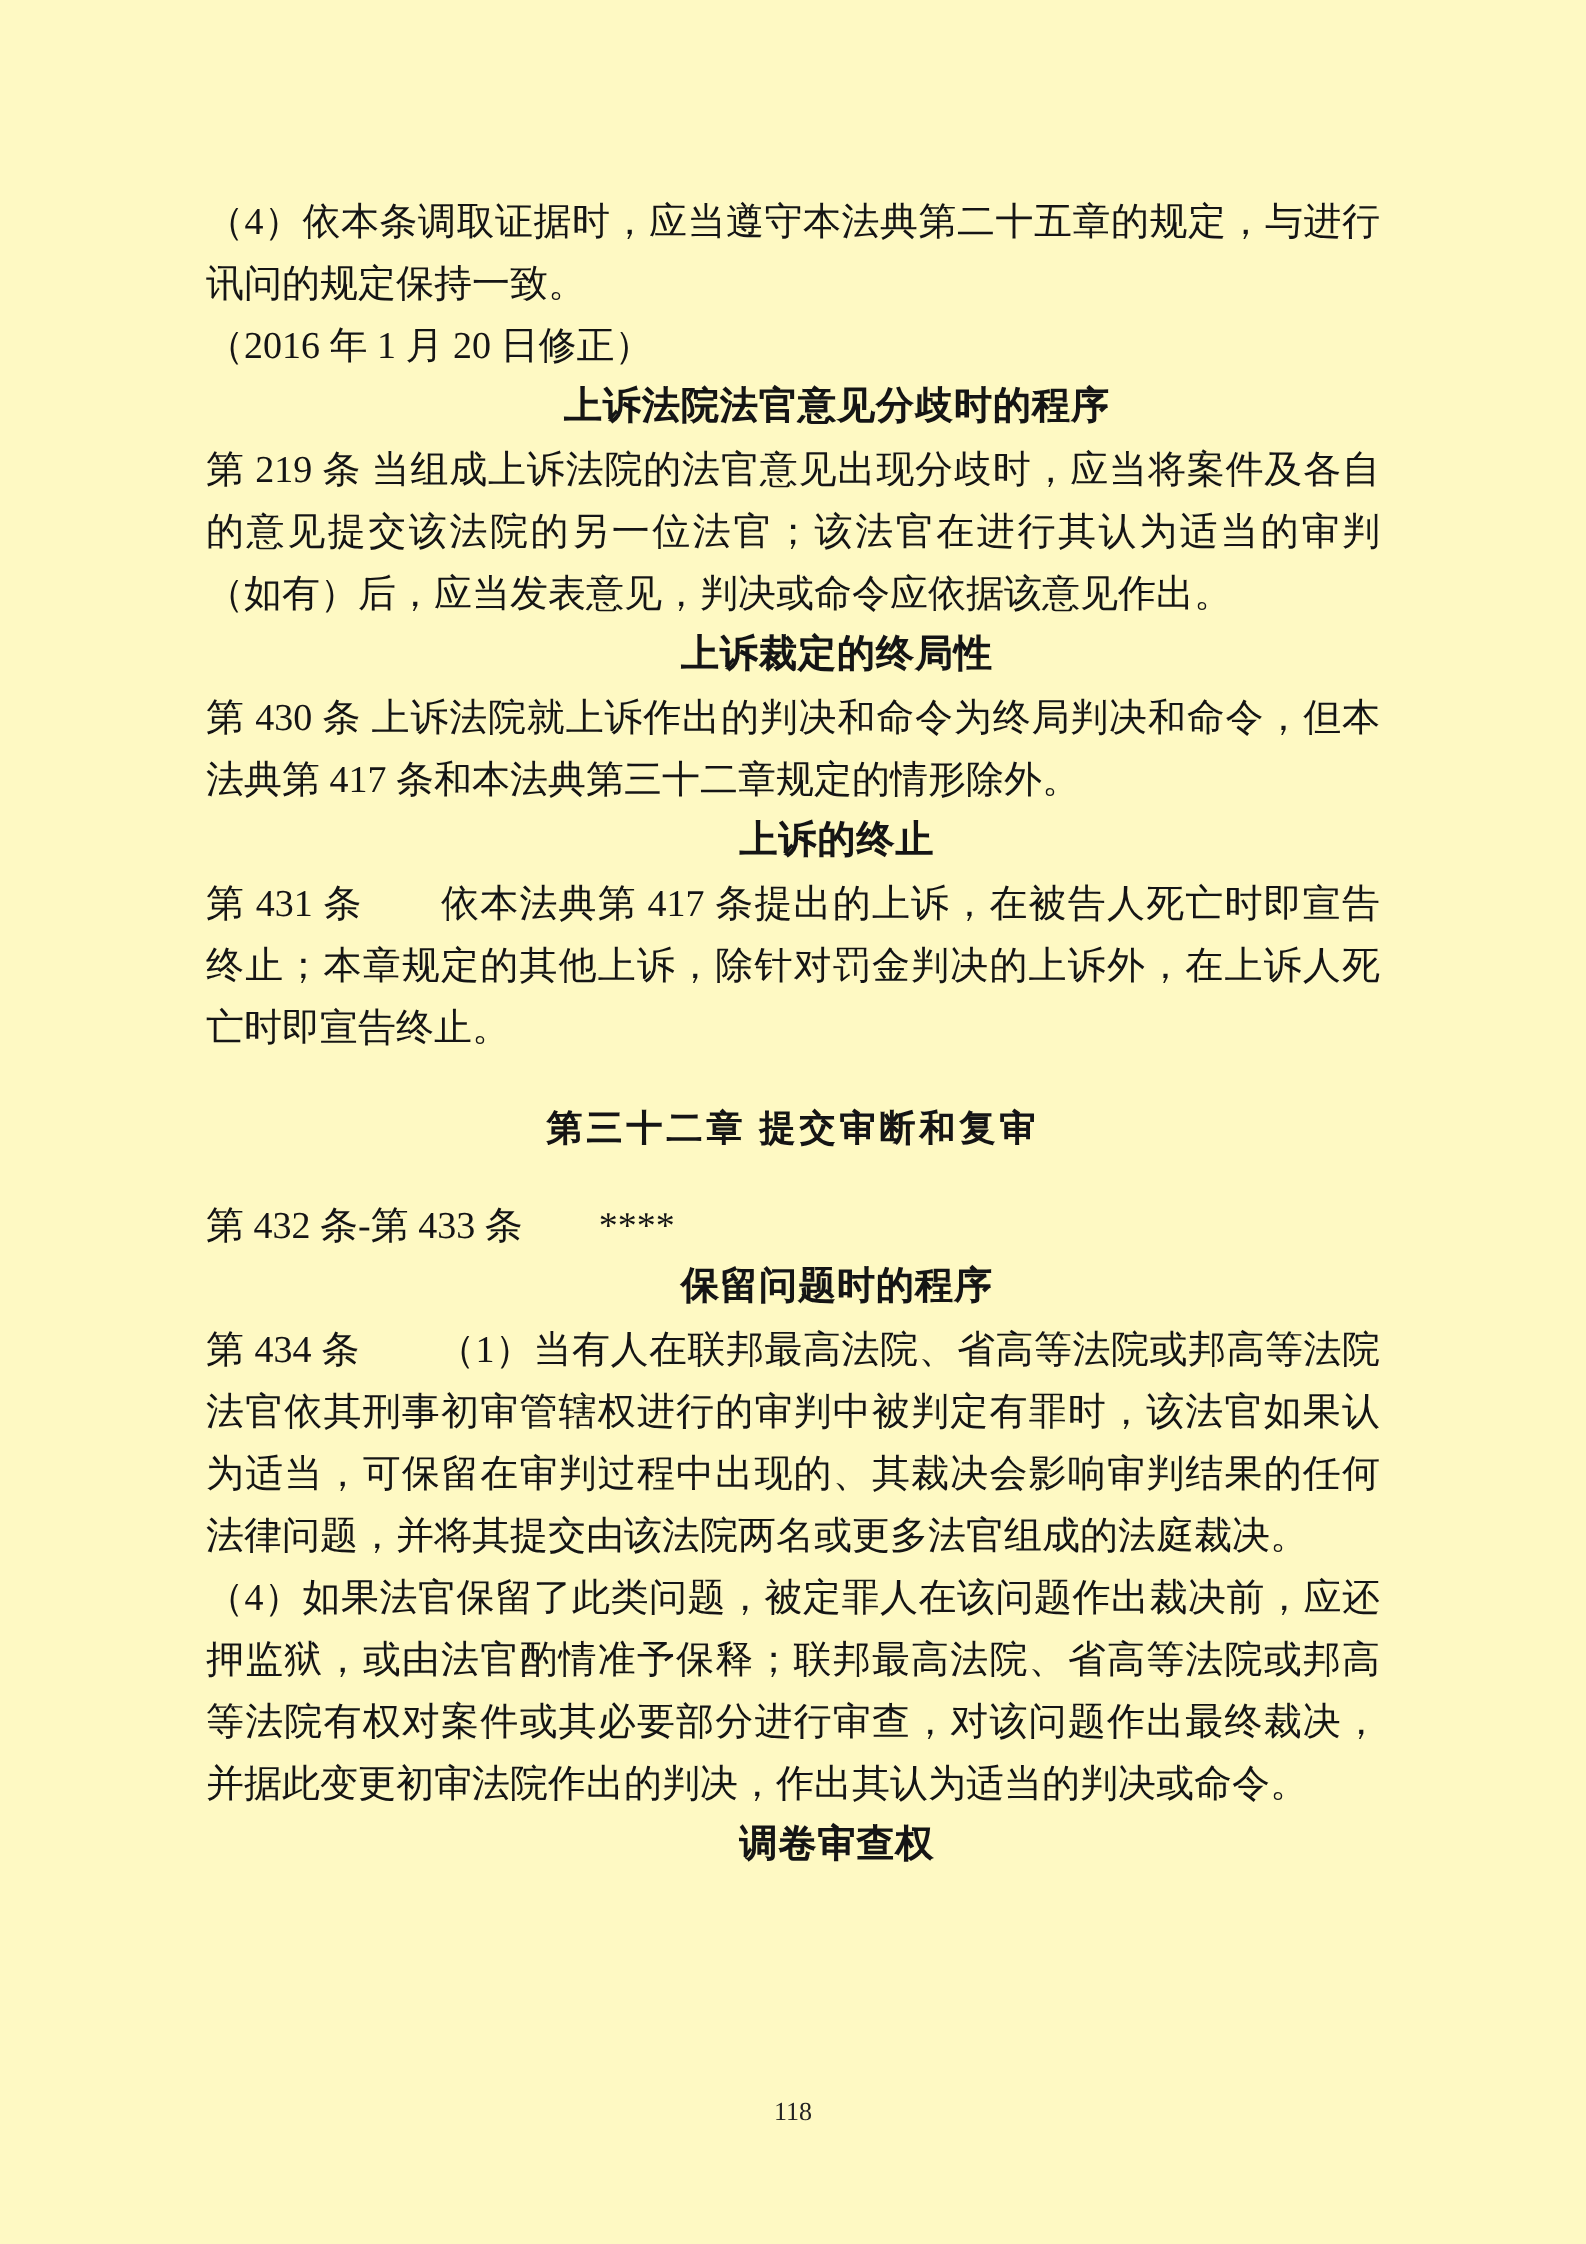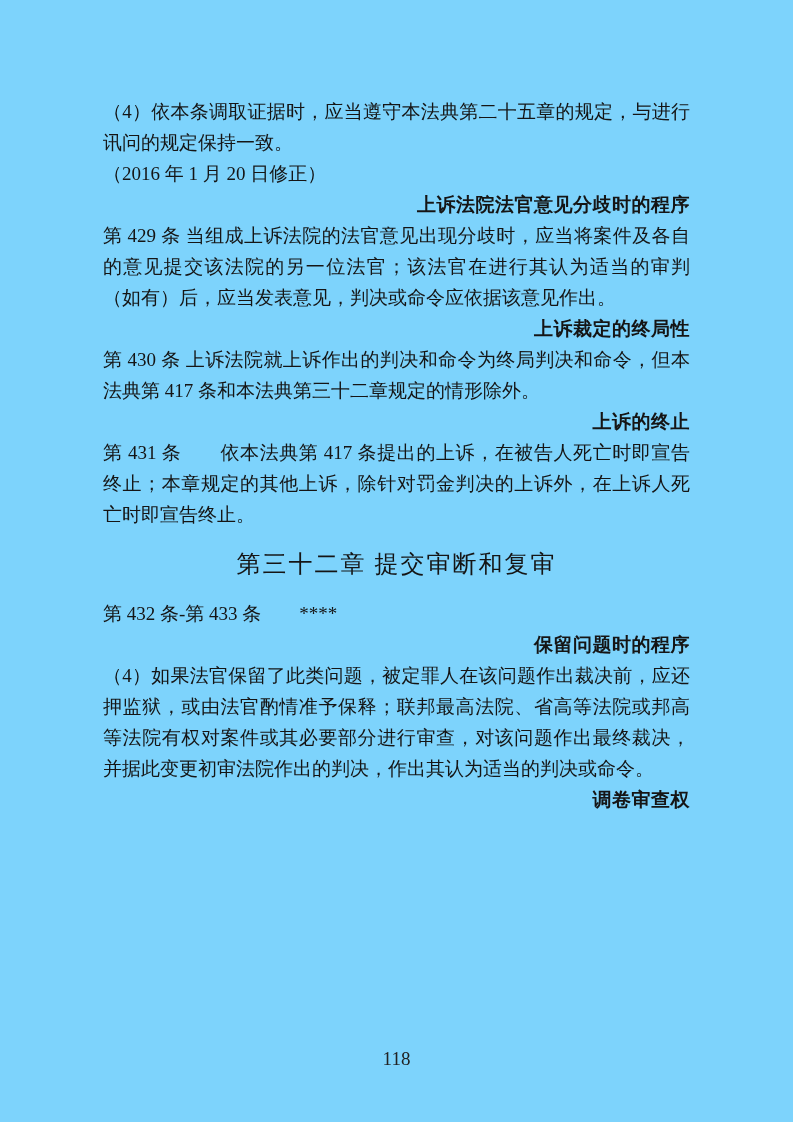--- a/index.html
+++ b/index.html
@@ -4,21 +4,21 @@
 <style>
   html, body {
     margin: 0;
     padding: 0;
     background: #ffffff;
   }
   .page {
     position: relative;
     width: 793px;
     height: 1122px;
-    background: #7dd3fc;
+    background: #fef9c3;
     overflow: hidden;
     font-family: "Liberation Serif", "DejaVu Serif", serif;
     color: #151515;
   }
   .content {
     position: absolute;
     left: 103px;
     top: 96px;
     width: 587px;
     font-size: 19px;
@@ -26,59 +26,60 @@
     text-align: justify;
   }
   .content p {
     margin: 0;
     padding: 0;
   }
   .para {
     text-align: justify;
   }
   .section-heading {
-    font-family: Liberation Sans, sans-serif;
+    font-family: Liberation Mono, monospace;
     font-weight: 700;
     text-indent: 44px;
-    text-align: right;
+    text-align: center;
     letter-spacing: 0.5px;
   }
   .chapter-title {
     text-align: center;
-    font-size: 24px;
+    font-size: 18px;
     line-height: 32px;
-    font-weight: 400;
+    font-weight: 700;
     letter-spacing: 2px;
     margin-top: 18px !important;
     margin-bottom: 18px !important;
   }
   .page-number {
     position: absolute;
     left: 0;
     right: 0;
     top: 1048px;
     text-align: center;
-    font-size: 19px;
+    font-size: 13px;
     color: #222;
     font-family: "Liberation Serif", "DejaVu Serif", serif;
   }
 </style>
 </head>
 <body>
 
 <div class="page">
   <div class="content">
     <p class="para">（4）依本条调取证据时，应当遵守本法典第二十五章的规定，与进行讯问的规定保持一致。</p>
     <p class="para">（2016 年 1 月 20 日修正）</p>
     <p class="section-heading">上诉法院法官意见分歧时的程序</p>
-    <p class="para">第 429 条  当组成上诉法院的法官意见出现分歧时，应当将案件及各自的意见提交该法院的另一位法官；该法官在进行其认为适当的审判（如有）后，应当发表意见，判决或命令应依据该意见作出。</p>
+    <p class="para">第 219 条  当组成上诉法院的法官意见出现分歧时，应当将案件及各自的意见提交该法院的另一位法官；该法官在进行其认为适当的审判（如有）后，应当发表意见，判决或命令应依据该意见作出。</p>
     <p class="section-heading">上诉裁定的终局性</p>
     <p class="para">第 430 条  上诉法院就上诉作出的判决和命令为终局判决和命令，但本法典第 417 条和本法典第三十二章规定的情形除外。</p>
     <p class="section-heading">上诉的终止</p>
     <p class="para">第 431 条　　依本法典第 417 条提出的上诉，在被告人死亡时即宣告终止；本章规定的其他上诉，除针对罚金判决的上诉外，在上诉人死亡时即宣告终止。</p>
     <p class="para chapter-title">第三十二章  提交审断和复审</p>
     <p class="para">第 432 条-第 433 条　　****</p>
     <p class="section-heading">保留问题时的程序</p>
+    <p class="para">第 434 条　　（1）当有人在联邦最高法院、省高等法院或邦高等法院法官依其刑事初审管辖权进行的审判中被判定有罪时，该法官如果认为适当，可保留在审判过程中出现的、其裁决会影响审判结果的任何法律问题，并将其提交由该法院两名或更多法官组成的法庭裁决。</p>
     <p class="para">（4）如果法官保留了此类问题，被定罪人在该问题作出裁决前，应还押监狱，或由法官酌情准予保释；联邦最高法院、省高等法院或邦高等法院有权对案件或其必要部分进行审查，对该问题作出最终裁决，并据此变更初审法院作出的判决，作出其认为适当的判决或命令。</p>
     <p class="section-heading">调卷审查权</p>
   </div>
   <div class="page-number">118</div>
 </div>
 
 </body></html>

